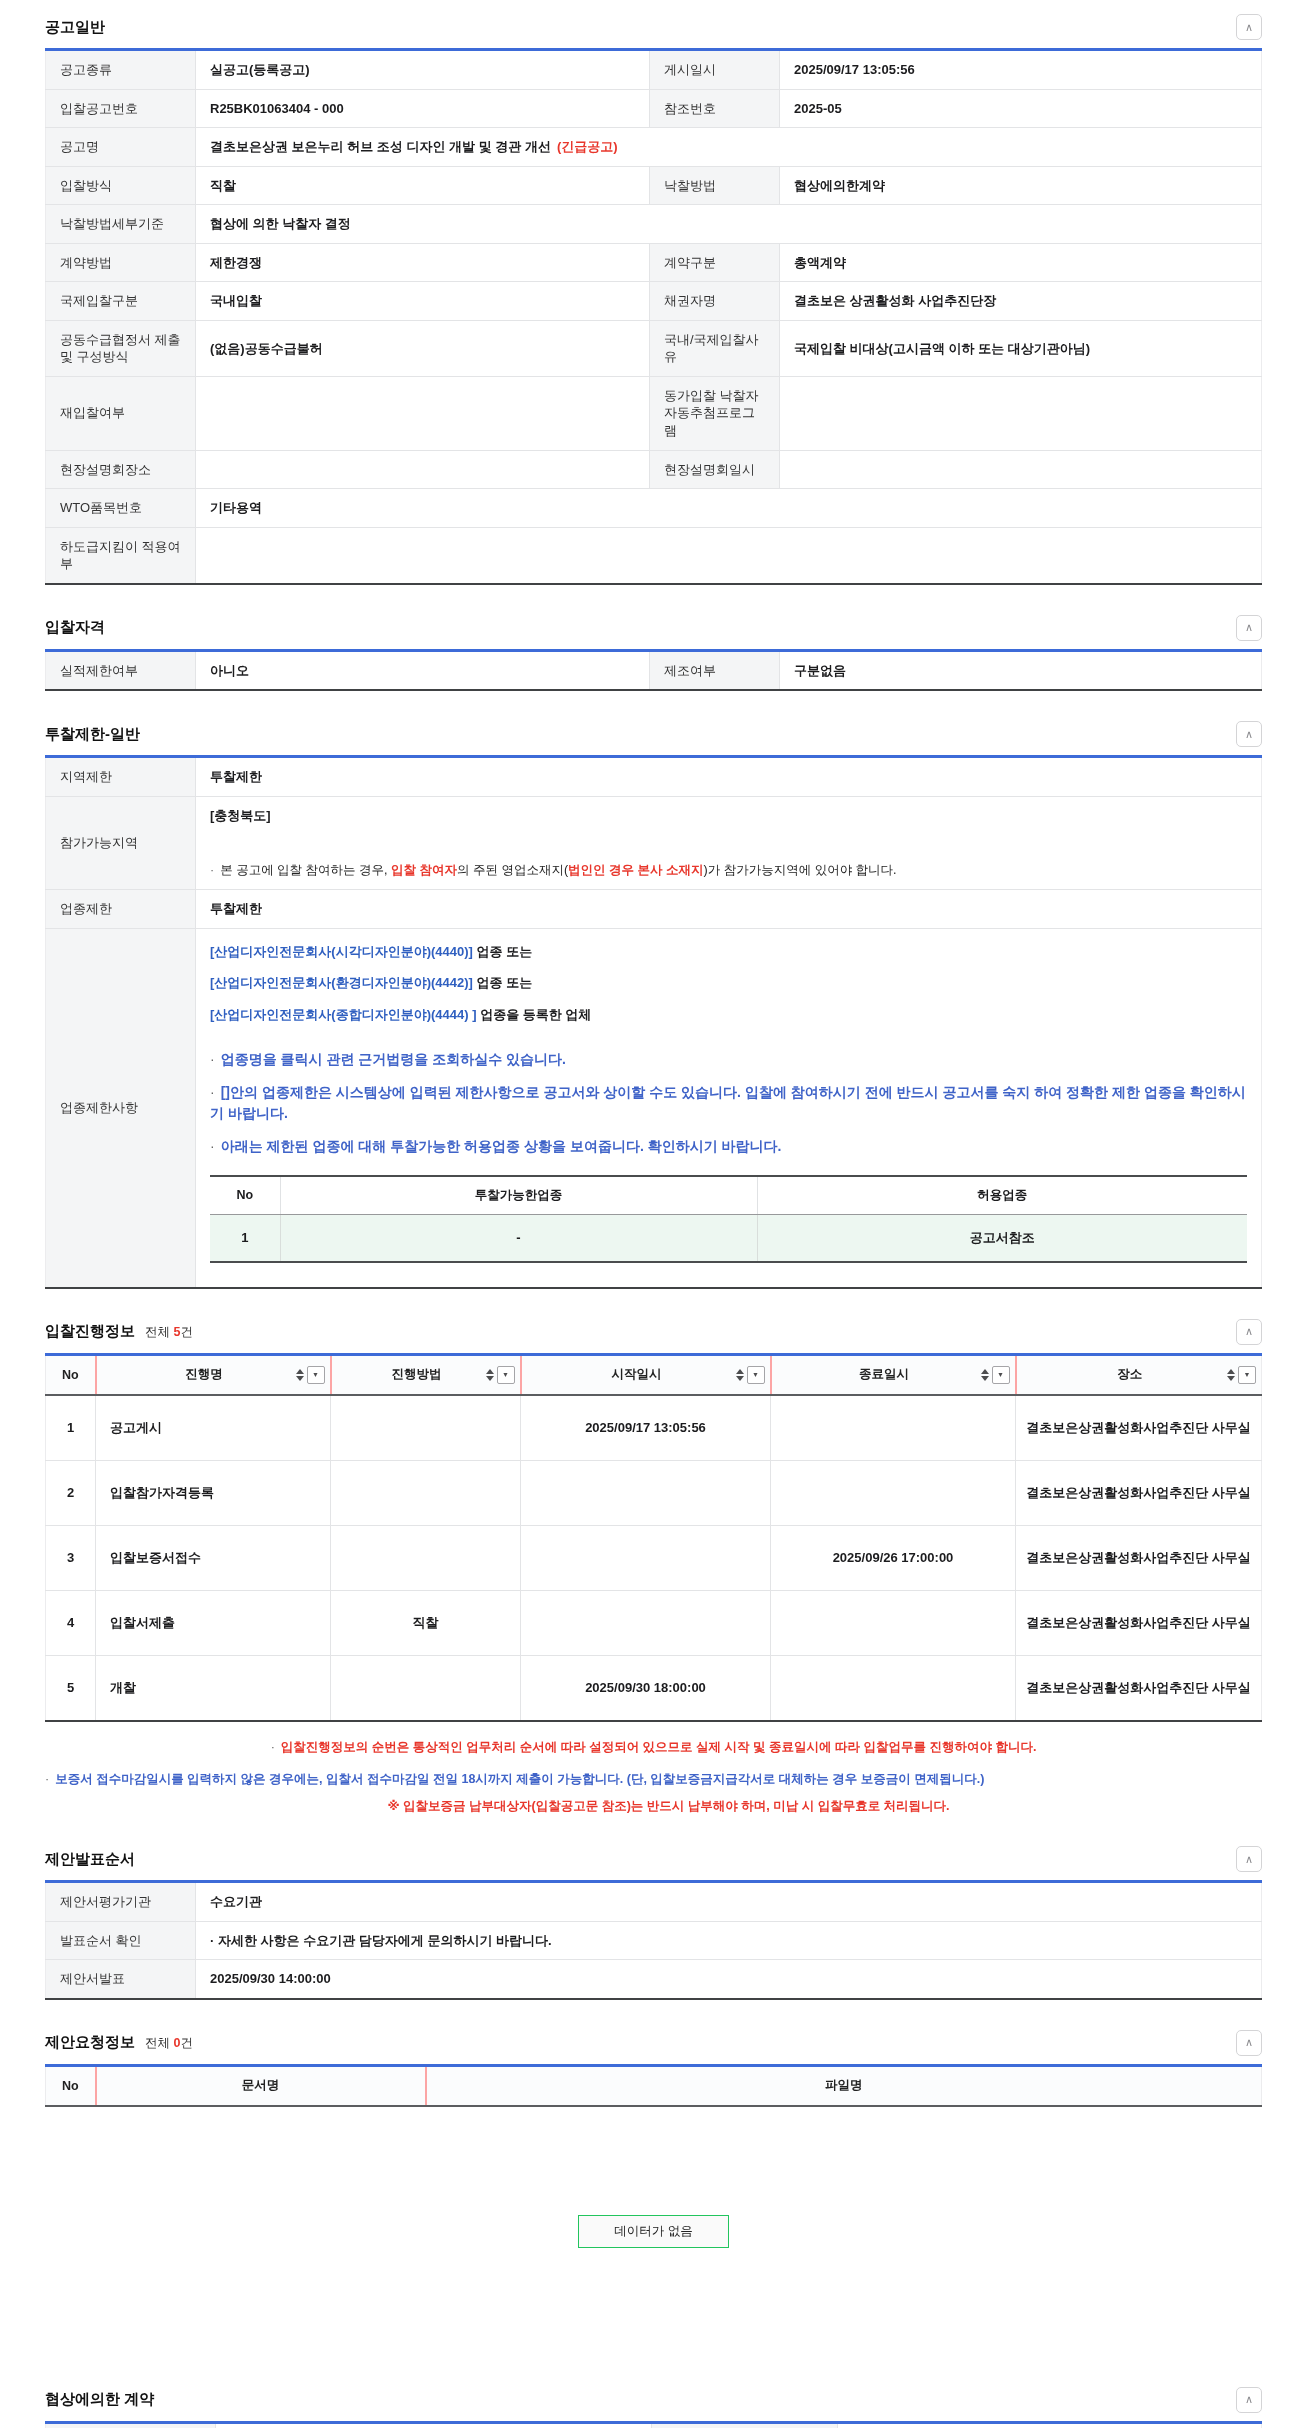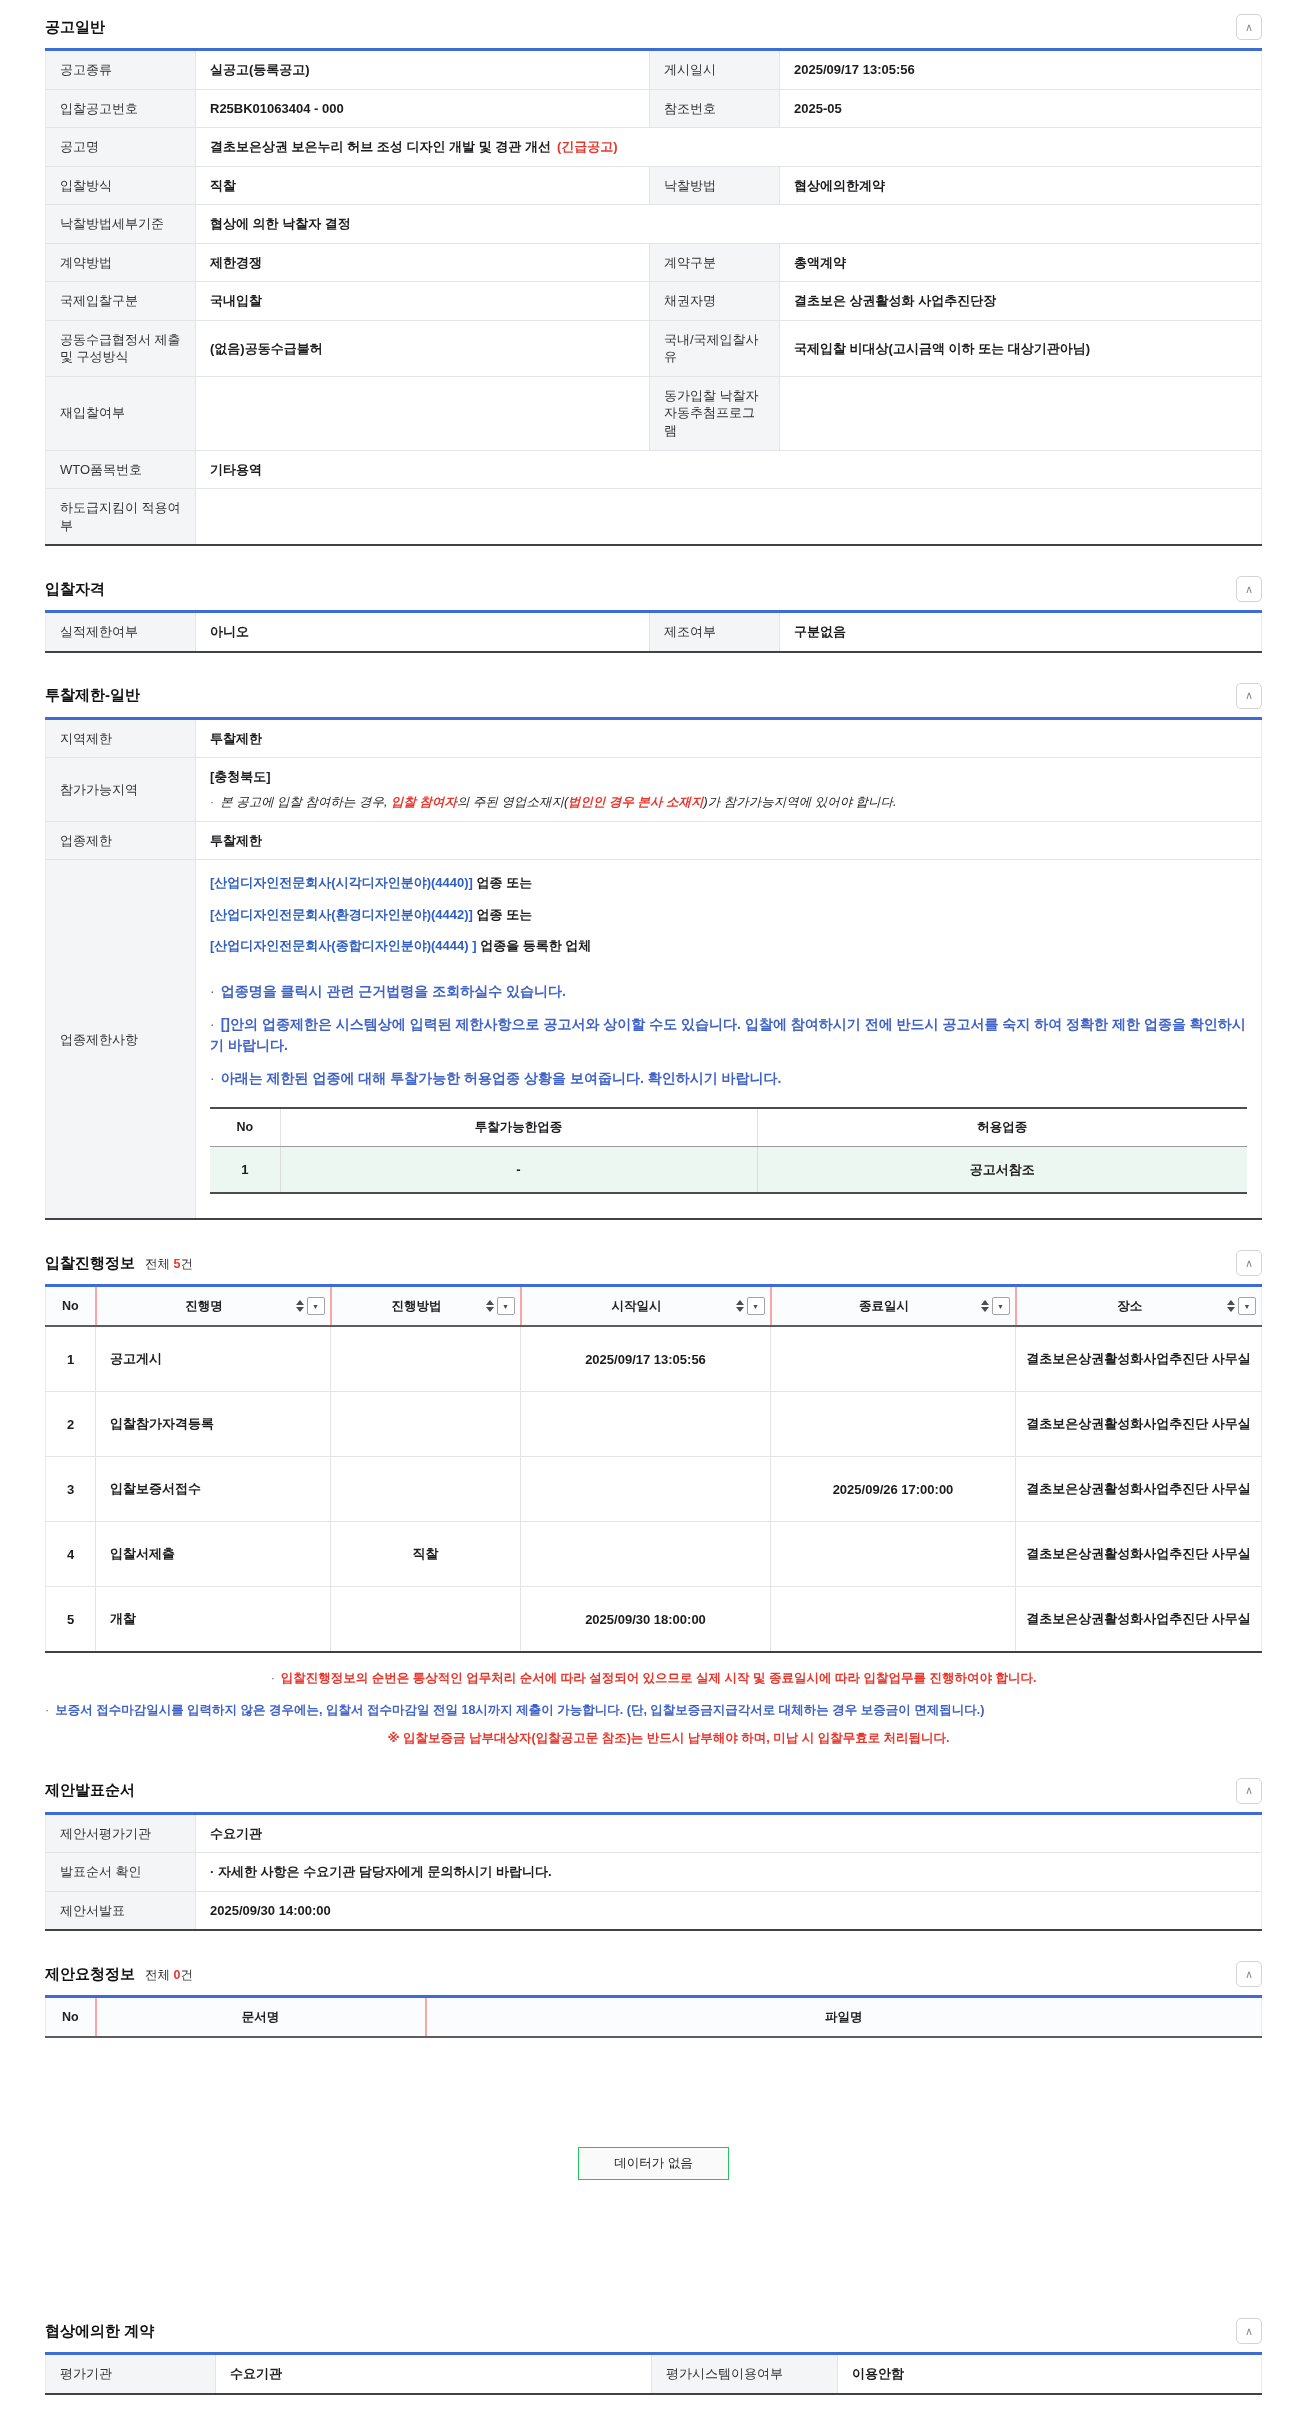--- a/index.html
+++ b/index.html
@@ -41,21 +41,21 @@
   table.grid td.t-left{text-align:left;padding-left:14px;}
   .th-tools{position:absolute;right:5px;top:50%;transform:translateY(-50%);display:flex;align-items:center;gap:3px;}
   .sort-icon{display:flex;flex-direction:column;align-items:center;gap:2px;cursor:pointer;}
   .tri-up{width:0;height:0;border-left:4px solid transparent;border-right:4px solid transparent;border-bottom:5px solid #4d4d4f;}
   .tri-down{width:0;height:0;border-left:4px solid transparent;border-right:4px solid transparent;border-top:5px solid #4d4d4f;}
   .filter-btn{width:16px;height:16px;border:1px solid #a5a5a8;border-radius:2px;background:#fff;color:#4d4d4f;
     display:flex;align-items:center;justify-content:center;font-size:7px;cursor:pointer;}
 
   
   .area-name{font-weight:bold;}
-  .area-note{margin-top:8px;font-size:12.5px;font-weight:normal;color:#222;font-style:italic;}
+  .area-note{margin-top:38px;font-size:12.5px;font-weight:normal;color:#222;}
   .area-note .rb{color:#e8362b;font-weight:bold;}
   .bullet{margin-right:6px;color:#666;font-weight:normal;}
   .biz-line{margin:4px 0 14px;font-size:13px;font-weight:bold;}
   .blue-link{color:#2f5fc0;cursor:pointer;}
   .cell-notes{margin-top:26px;}
   .cell-note{color:#3f63c8;font-size:14px;font-weight:bold;margin-top:12px;line-height:1.5;}
   table.inner{width:100%;border-collapse:collapse;border-top:2px solid #4a4c4e;border-bottom:2px solid #4a4c4e;
     margin:18px 0 14px;}
   table.inner th{font-size:12.5px;font-weight:bold;background:#fff;padding:10px 6px;border-bottom:1px solid #98999b;
     border-left:1px solid #e0e2e4;text-align:center;}
@@ -138,20 +138,26 @@
       <tr>
         <td class="lbl">공동수급협정서 제출 및 구성방식</td>
         <td class="val">(없음)공동수급불허</td>
         <td class="lbl">국내/국제입찰사유</td>
         <td class="val">국제입찰 비대상(고시금액 이하 또는 대상기관아님)</td>
       </tr>
       <tr>
         <td class="lbl">재입찰여부</td>
         <td class="val"></td>
         <td class="lbl">동가입찰 낙찰자 자동추첨프로그램</td>
+        <td class="val"></td>
+      </tr>
+      <tr>
+        <td class="lbl">현장설명회장소</td>
+        <td class="val"></td>
+        <td class="lbl">현장설명회일시</td>
         <td class="val"></td>
       </tr>
       <tr>
         <td class="lbl">WTO품목번호</td>
         <td class="val" colspan="3">기타용역</td>
       </tr>
       <tr>
         <td class="lbl">하도급지킴이 적용여부</td>
         <td class="val" colspan="3"></td>
       </tr>

